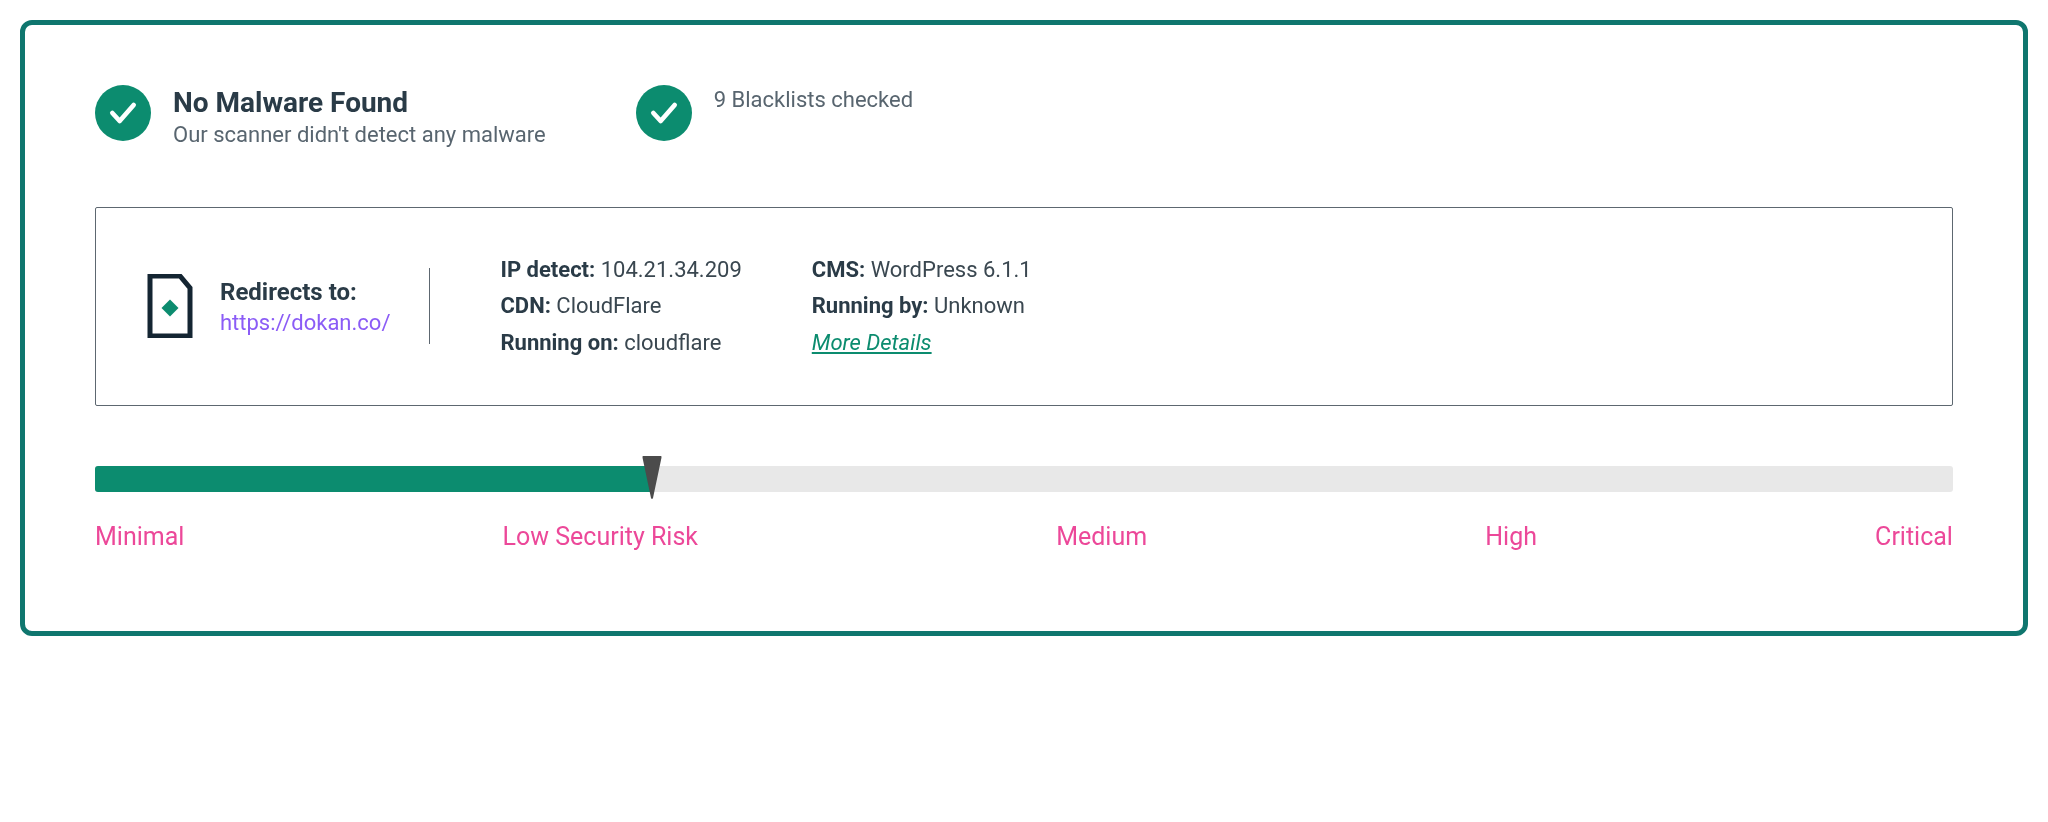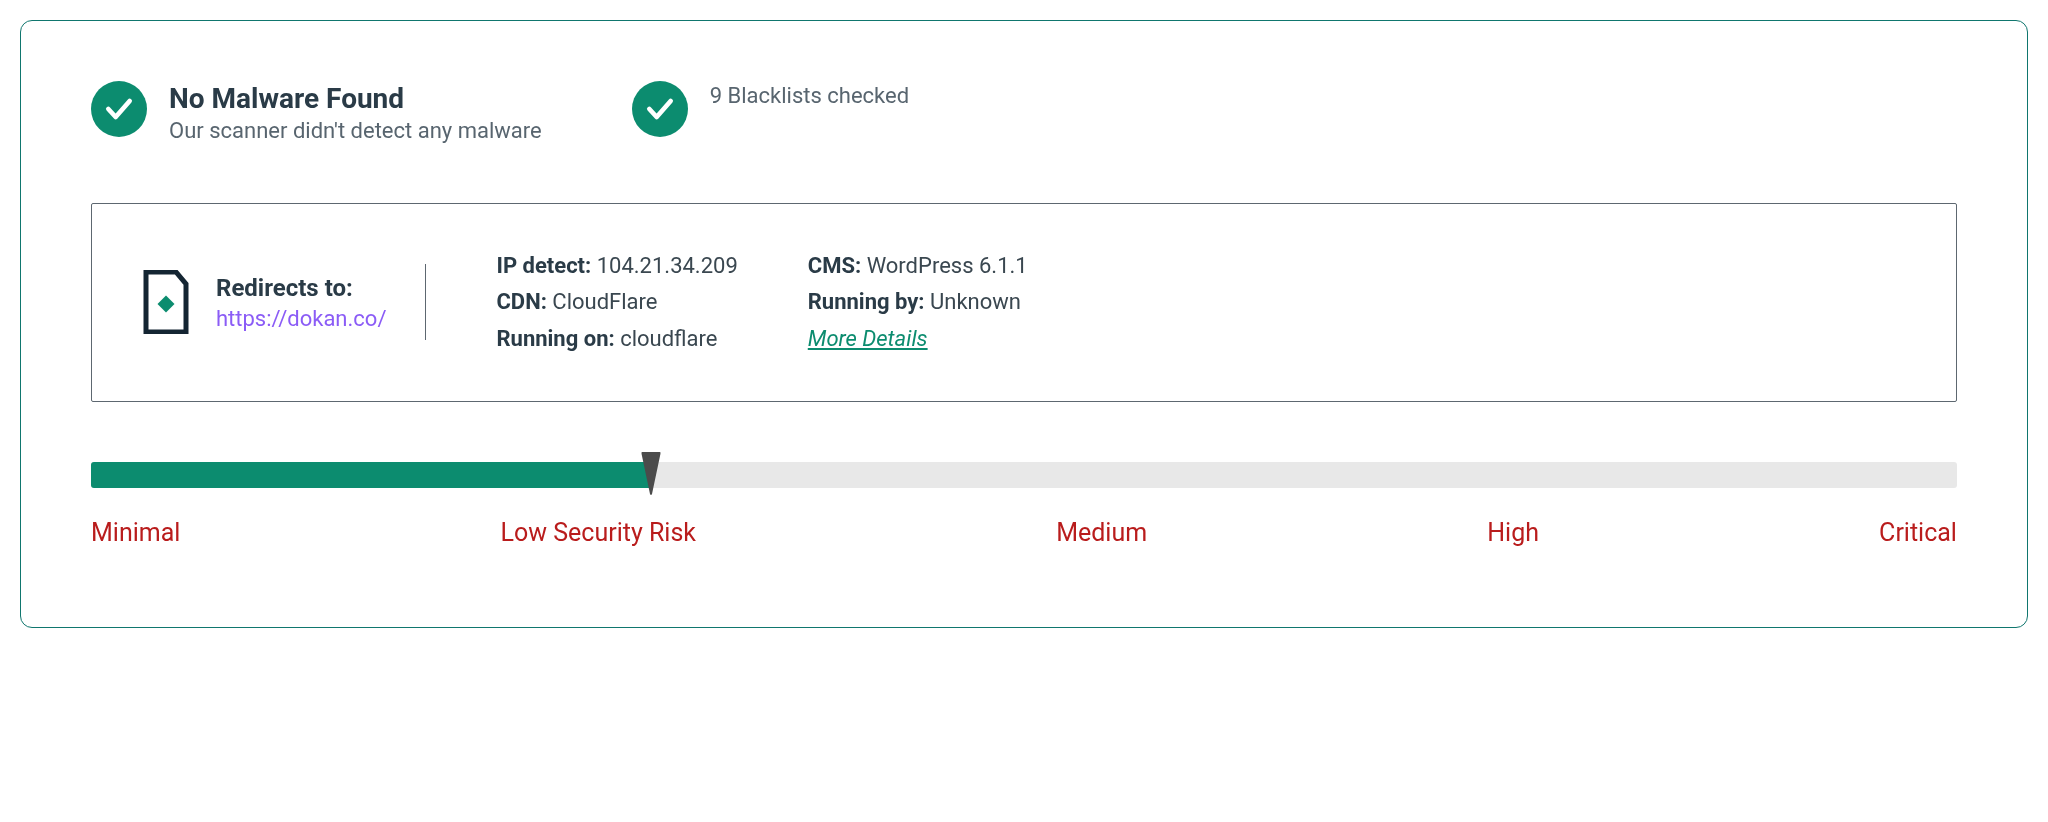--- a/index.html
+++ b/index.html
@@ -4,21 +4,21 @@
 <style>
   * { box-sizing: border-box; margin: 0; padding: 0; }
   html, body { width: 100%; }
   body {
     font-family: -apple-system, BlinkMacSystemFont, "Segoe UI", Roboto, "Helvetica Neue", Arial, sans-serif;
     background: #fff;
     color: #2a3b47;
     padding: 20px;
   }
   .card {
-    border: 1px solid #0f766e;
+    border: 5px solid #0f766e;
     border-radius: 12px;
     padding: 60px 70px 80px 70px;
     background: #fff;
   }
 
   
   .status-row {
     display: flex;
     gap: 90px;
     margin-bottom: 60px;
@@ -128,21 +128,21 @@
     width: 24px;
     height: 46px;
     transform: translateX(-50%);
   }
   .risk-pointer svg { width: 100%; height: 100%; }
   .risk-labels {
     display: flex;
     justify-content: space-between;
     margin-top: 30px;
     font-size: 25px;
-    color: #b91c1c;
+    color: #ec4899;
   }
   .risk-labels span:nth-child(2){ position: relative; left: -20px; }
 </style>
 </head>
 <body>
 
 <div class="card">
 
   <div class="status-row">
 

